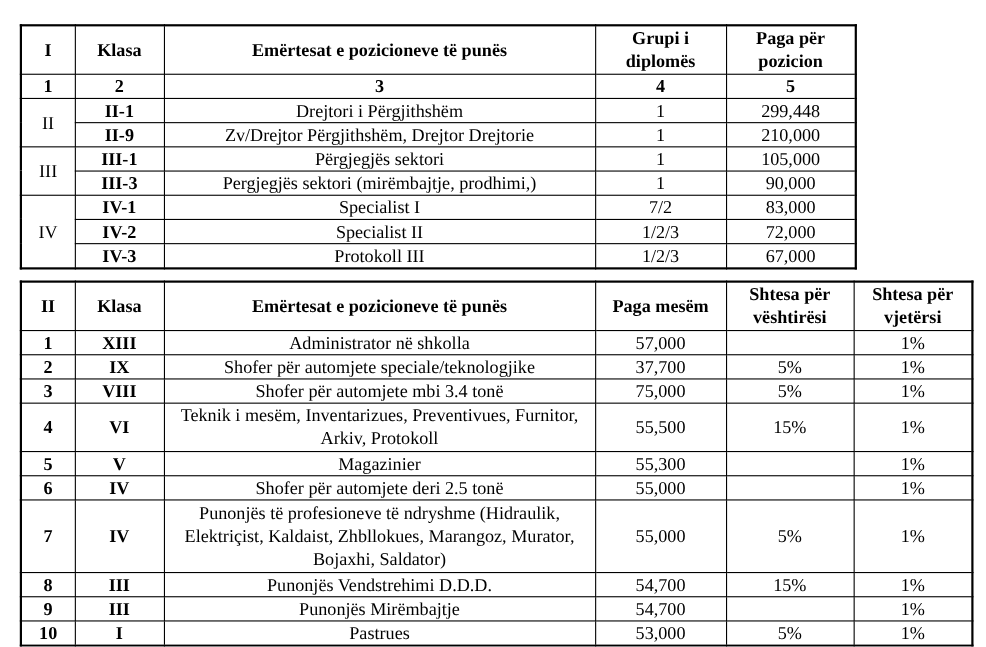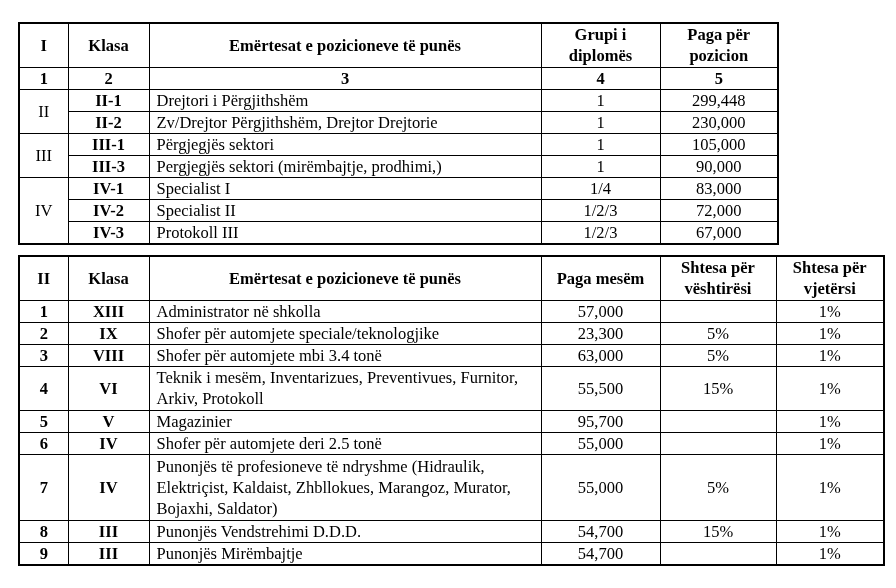--- a/index.html
+++ b/index.html
@@ -23,21 +23,21 @@
   th, td {
     border: 1px solid #000;
     text-align: center;
     vertical-align: middle;
     font-size: 16.5px;
     line-height: 21px;
     padding: 0 2px;
     overflow: hidden;
   }
   th { font-weight: bold; }
-  td.name { text-align: left; padding: 0 7px; margin-left: 20px; }
+  td.name { text-align: center; padding: 0 7px; margin-left: 20px; }
   .b { font-weight: bold; }
   tr.hdr { height: 44px; }
   tr.r { height: 22px; }
   tr.r2 { height: 44px; }
   tr.r3 { height: 66px; }
 </style>
 </head>
 <body>
 
 <div class="page">
@@ -67,45 +67,45 @@
     </tr>
 
     <tr class="r">
       <td rowspan="2">II</td>
       <td class="b">II-1</td>
       <td class="name">Drejtori i Përgjithshëm</td>
       <td>1</td>
       <td>299,448</td>
     </tr>
     <tr class="r">
-      <td class="b">II-2</td>
+      <td class="b">II-9</td>
       <td class="name">Zv/Drejtor Përgjithshëm, Drejtor Drejtorie</td>
       <td>1</td>
-      <td>230,000</td>
+      <td>210,000</td>
     </tr>
 
     <tr class="r">
       <td rowspan="2">III</td>
       <td class="b">III-1</td>
       <td class="name">Përgjegjës sektori</td>
       <td>1</td>
       <td>105,000</td>
     </tr>
     <tr class="r">
       <td class="b">III-3</td>
       <td class="name">Pergjegjës sektori (mirëmbajtje, prodhimi,)</td>
       <td>1</td>
       <td>90,000</td>
     </tr>
 
     <tr class="r">
       <td rowspan="3">IV</td>
       <td class="b">IV-1</td>
       <td class="name">Specialist I</td>
-      <td>1/4</td>
+      <td>7/2</td>
       <td>83,000</td>
     </tr>
     <tr class="r">
       <td class="b">IV-2</td>
       <td class="name">Specialist II</td>
       <td>1/2/3</td>
       <td>72,000</td>
     </tr>
     <tr class="r">
       <td class="b">IV-3</td>
@@ -140,45 +140,45 @@
       <td class="b">XIII</td>
       <td class="name">Administrator në shkolla</td>
       <td>57,000</td>
       <td></td>
       <td>1%</td>
     </tr>
     <tr class="r">
       <td class="b">2</td>
       <td class="b">IX</td>
       <td class="name">Shofer për automjete speciale/teknologjike</td>
-      <td>23,300</td>
+      <td>37,700</td>
       <td>5%</td>
       <td>1%</td>
     </tr>
     <tr class="r">
       <td class="b">3</td>
       <td class="b">VIII</td>
       <td class="name">Shofer për automjete mbi 3.4 tonë</td>
-      <td>63,000</td>
+      <td>75,000</td>
       <td>5%</td>
       <td>1%</td>
     </tr>
     <tr class="r2">
       <td class="b">4</td>
       <td class="b">VI</td>
       <td class="name">Teknik i mesëm, Inventarizues, Preventivues, Furnitor, Arkiv, Protokoll</td>
       <td>55,500</td>
       <td>15%</td>
       <td>1%</td>
     </tr>
     <tr class="r">
       <td class="b">5</td>
       <td class="b">V</td>
       <td class="name">Magazinier</td>
-      <td>95,700</td>
+      <td>55,300</td>
       <td></td>
       <td>1%</td>
     </tr>
     <tr class="r">
       <td class="b">6</td>
       <td class="b">IV</td>
       <td class="name">Shofer për automjete deri 2.5 tonë</td>
       <td>55,000</td>
       <td></td>
       <td>1%</td>
@@ -200,16 +200,24 @@
       <td>1%</td>
     </tr>
     <tr class="r">
       <td class="b">9</td>
       <td class="b">III</td>
       <td class="name">Punonjës Mirëmbajtje</td>
       <td>54,700</td>
       <td></td>
       <td>1%</td>
     </tr>
+    <tr class="r">
+      <td class="b">10</td>
+      <td class="b">I</td>
+      <td class="name">Pastrues</td>
+      <td>53,000</td>
+      <td>5%</td>
+      <td>1%</td>
+    </tr>
   </tbody>
     </table>
 
 </div>
 
 </body></html>

